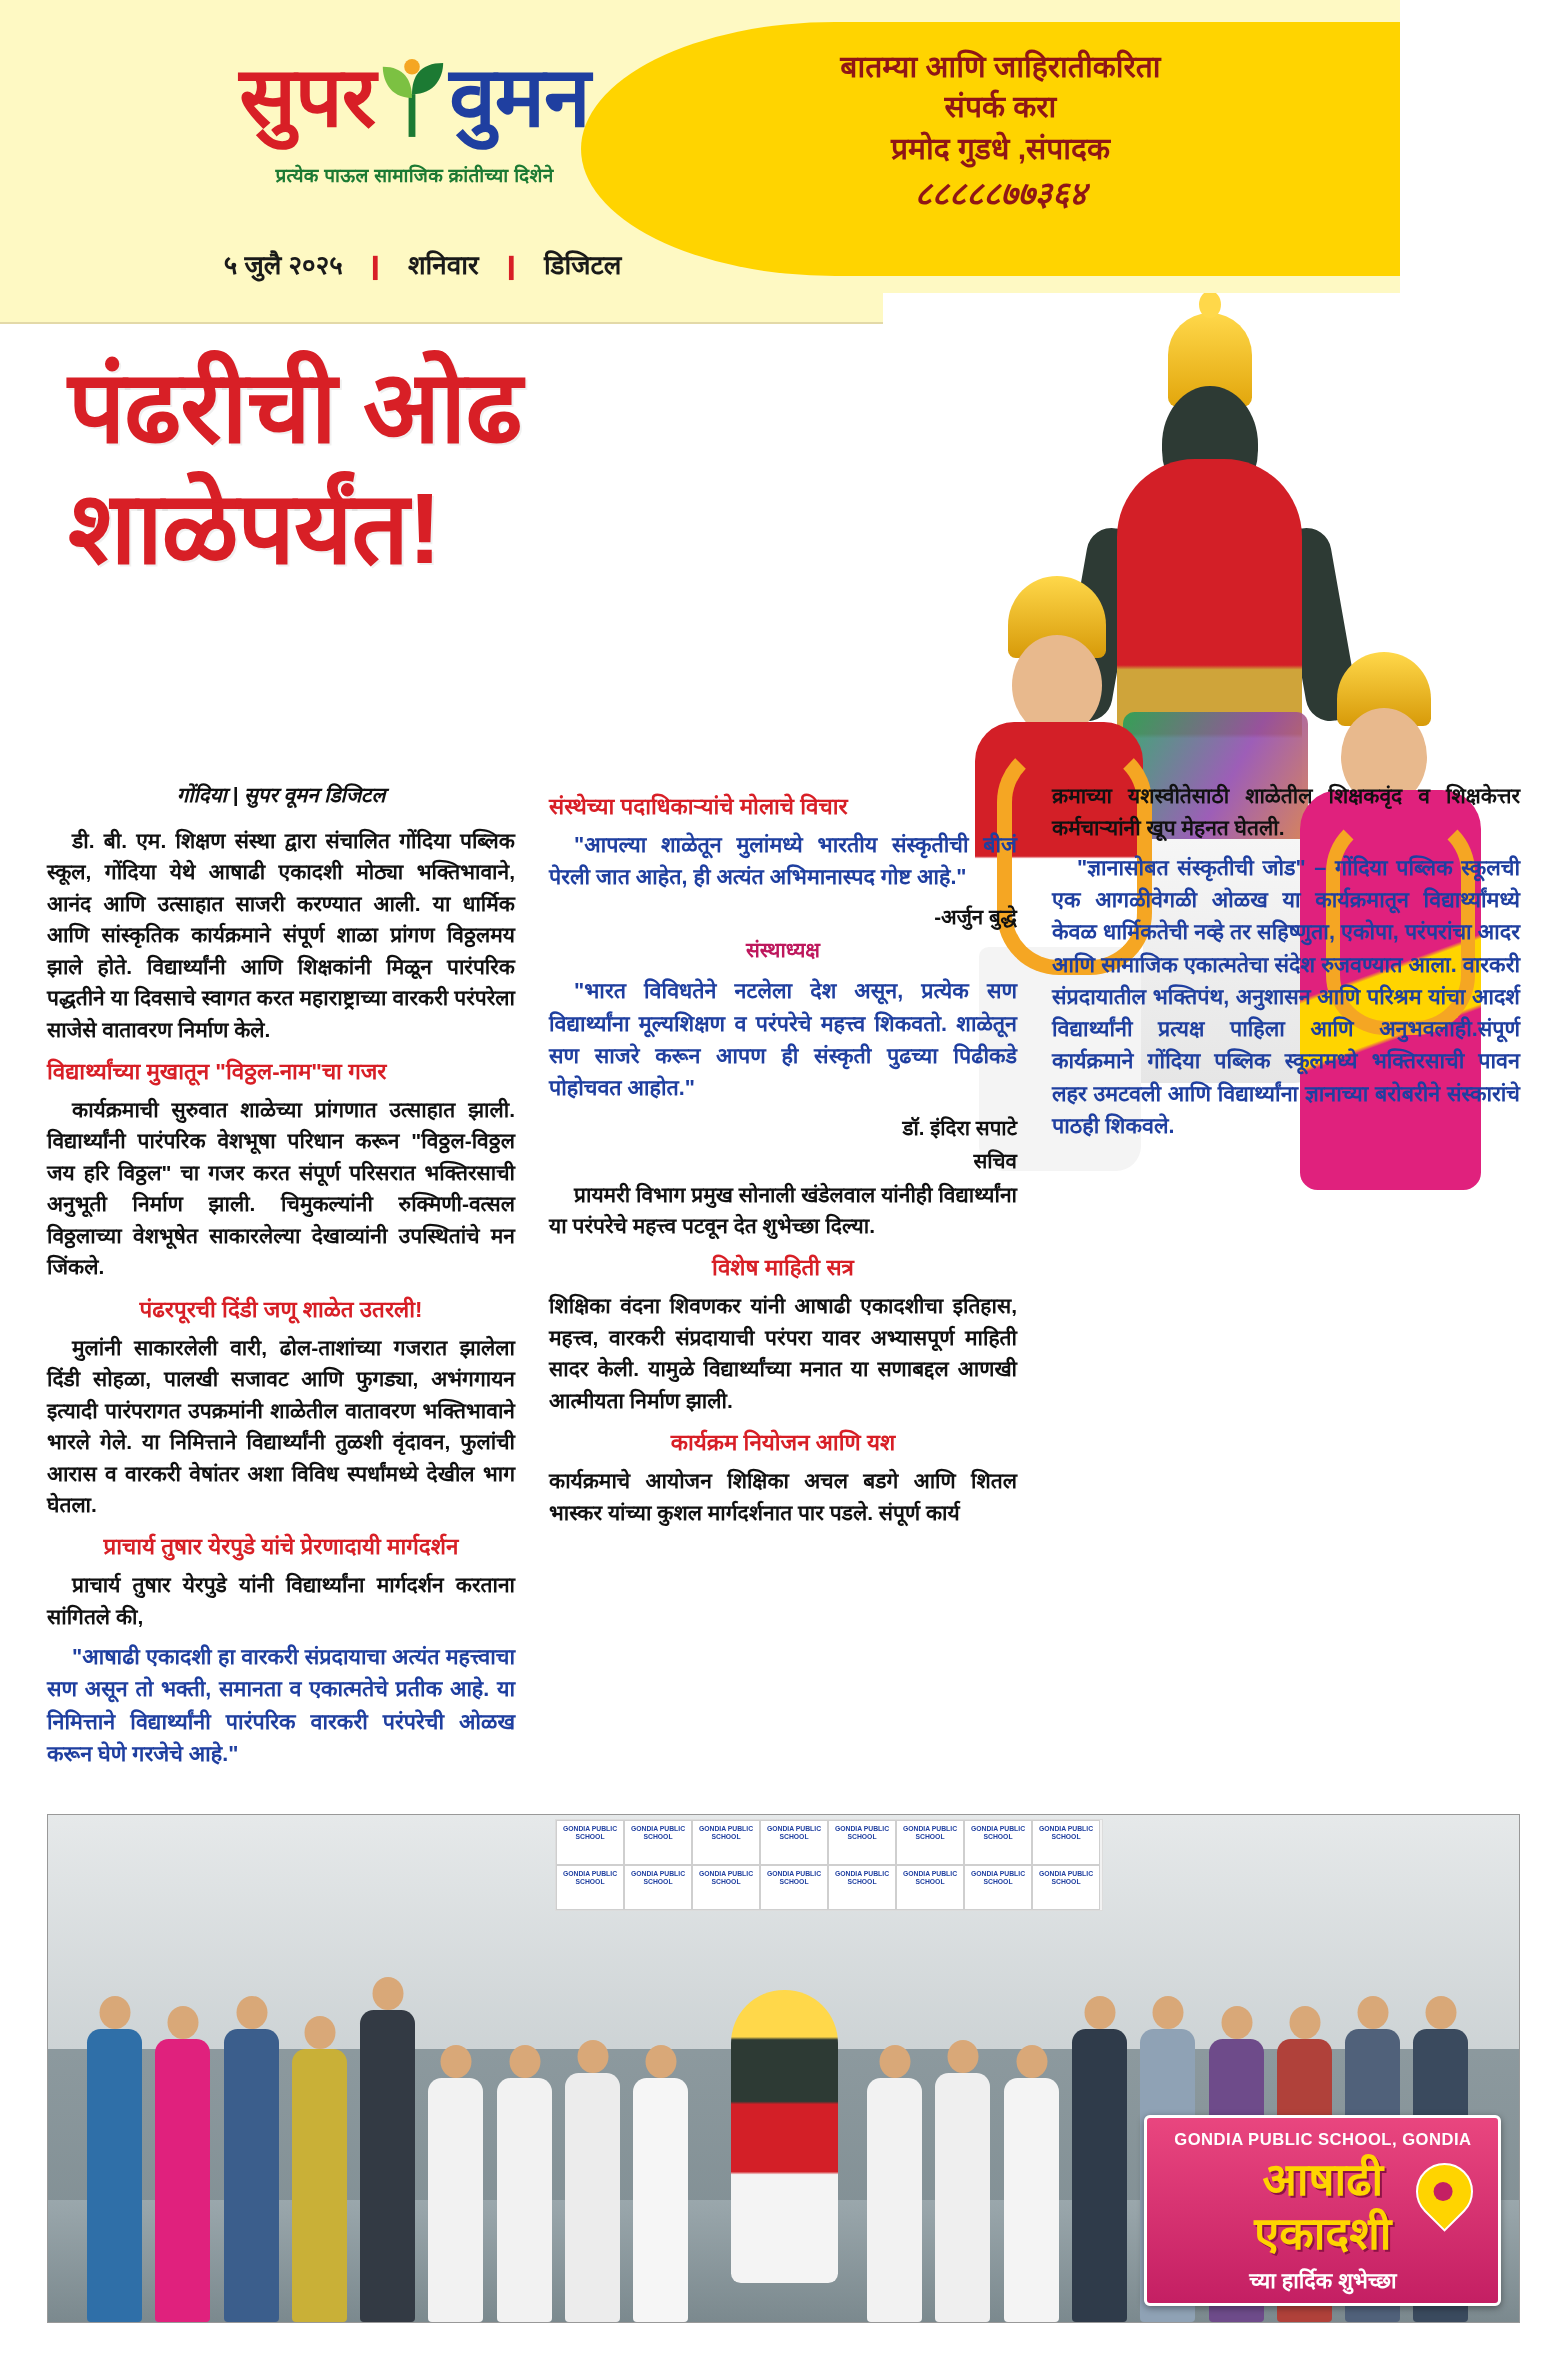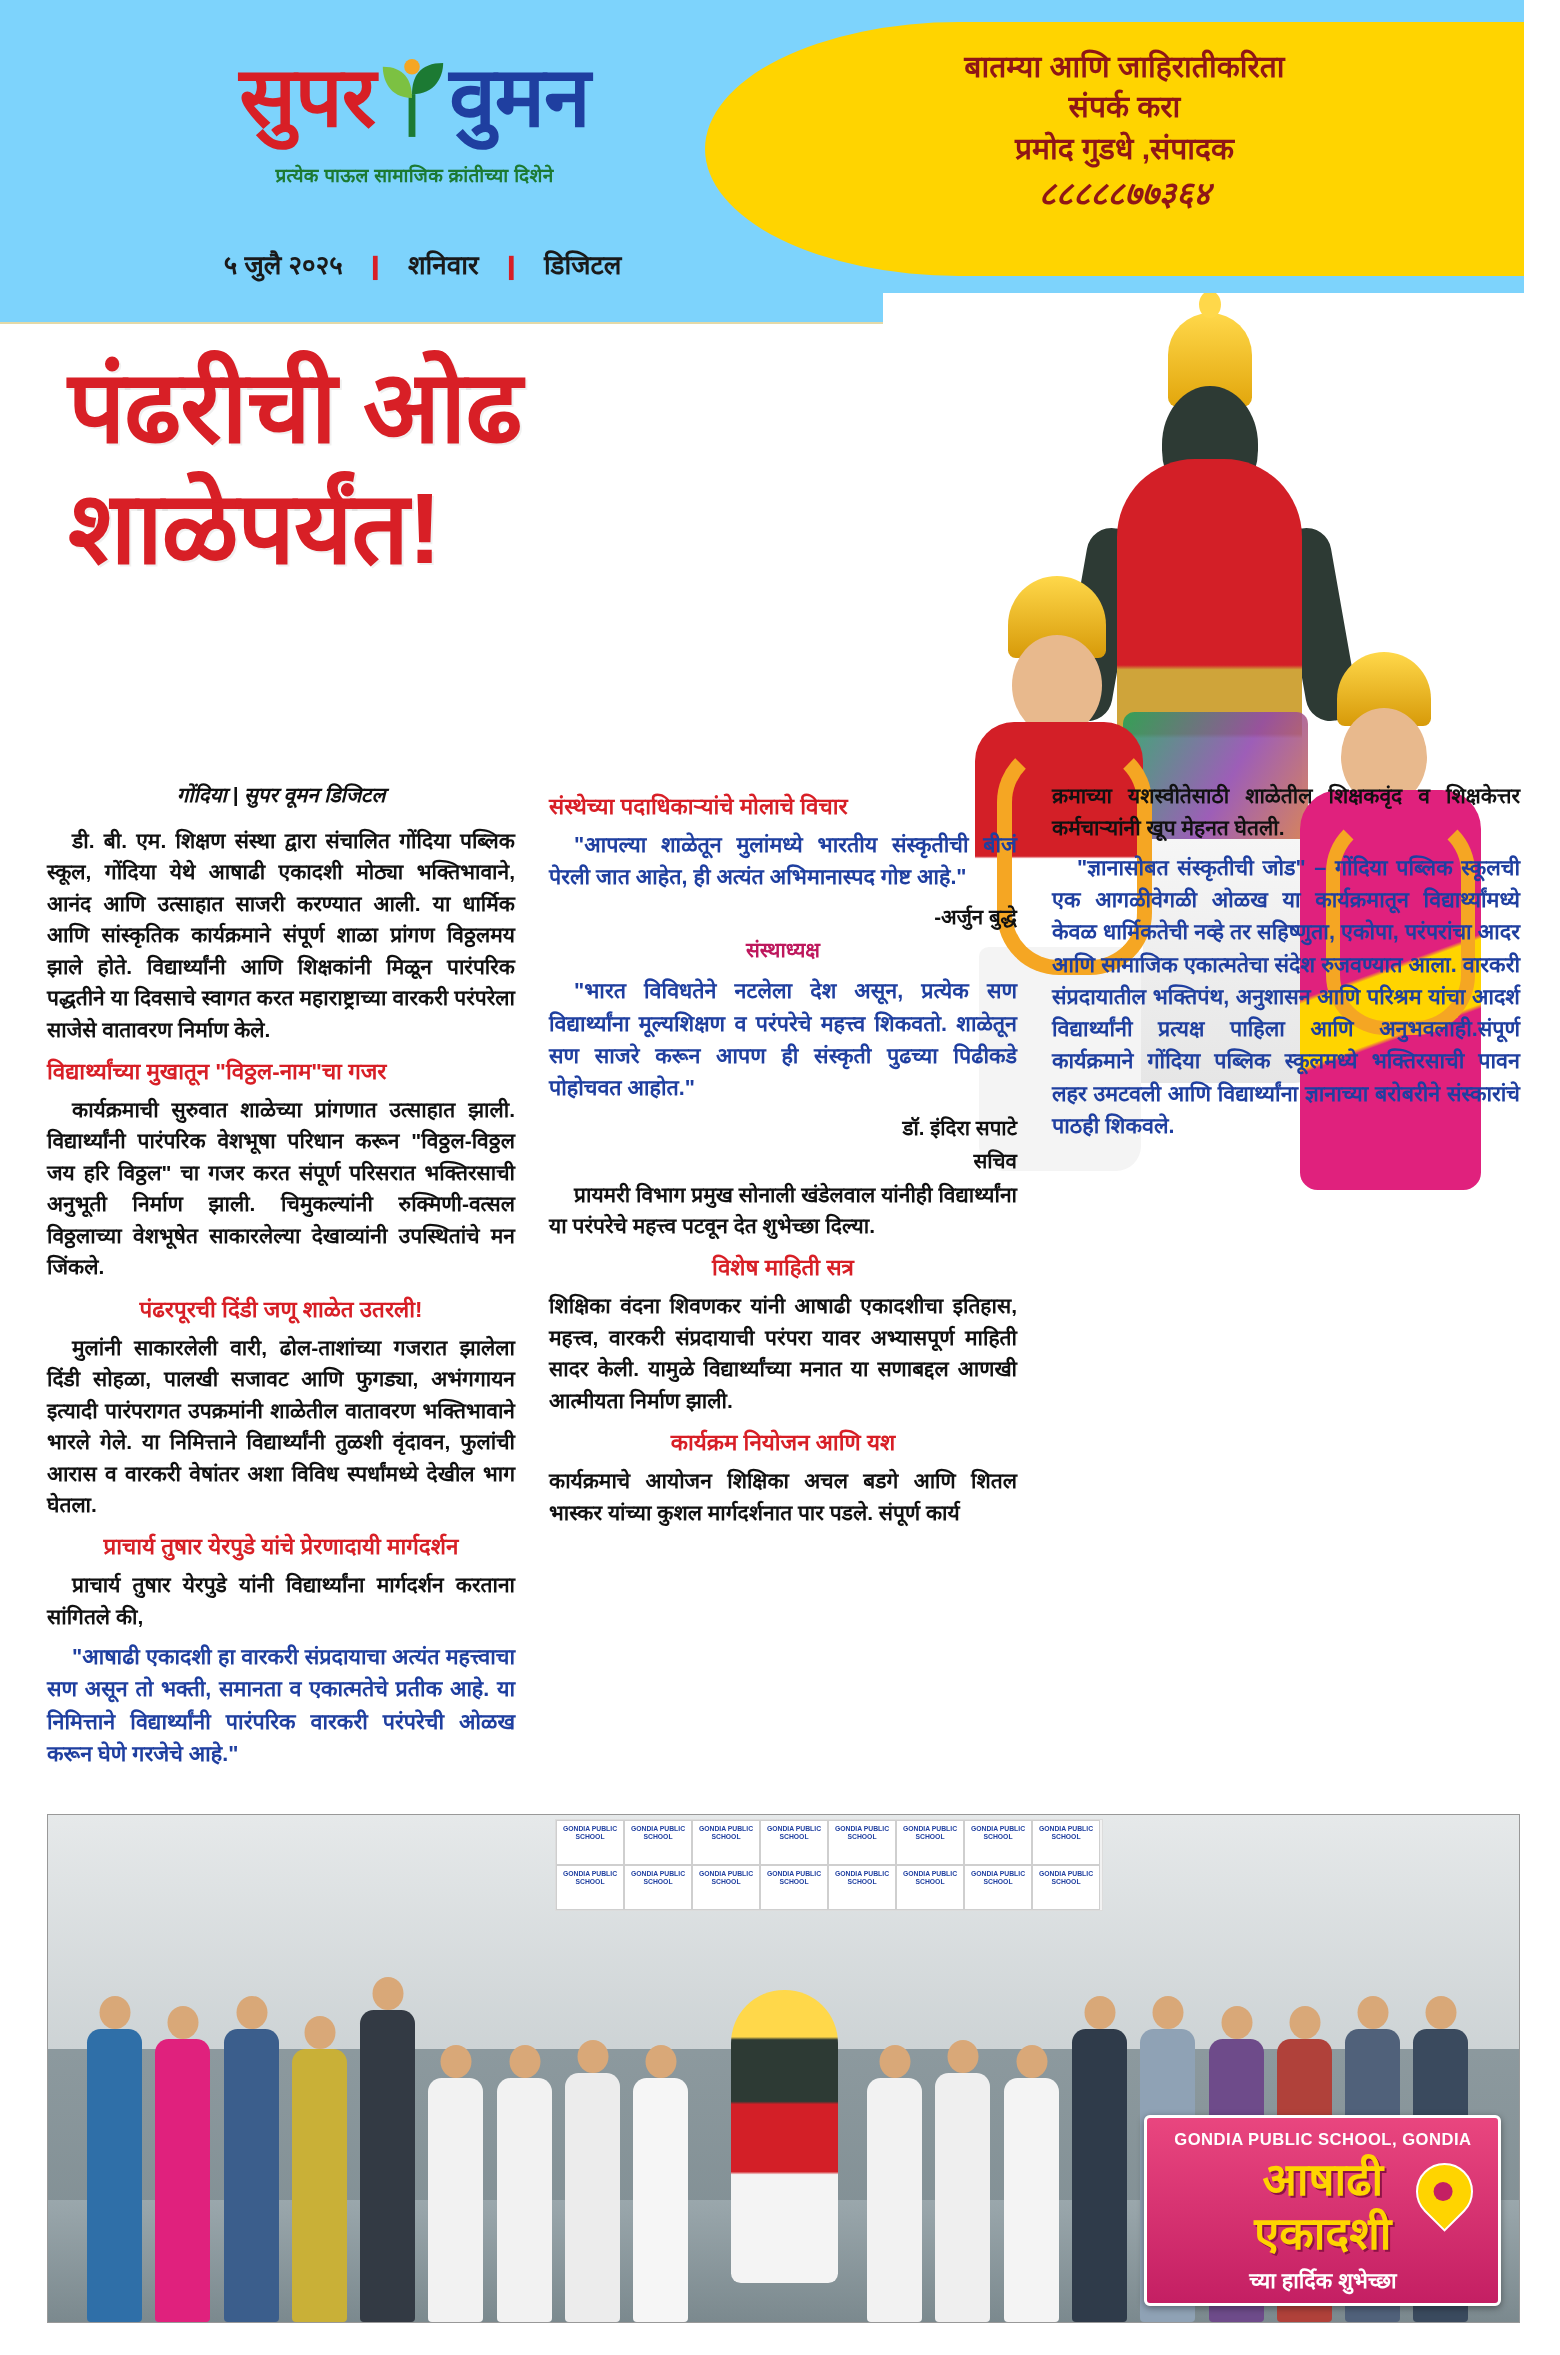--- a/index.html
+++ b/index.html
@@ -14,23 +14,23 @@
     position: relative;
     width: 1560px;
     height: 2355px;
     background: #ffffff;
     overflow: hidden;
   }
 
   
   .masthead {
     position: relative;
-    width: 1524px;
+    width: 1400px;
     height: 322px;
-    background: #7dd3fc;
+    background: #fef9c3;
     overflow: hidden;
     border-bottom: 2.9px solid #e3d9a8;
     text-decoration: underline;
   }
   .masthead-left {
     position: absolute;
     left: 0; top: 0;
     width: 761px; height: 322px;
   }
   .logo-wrap {

